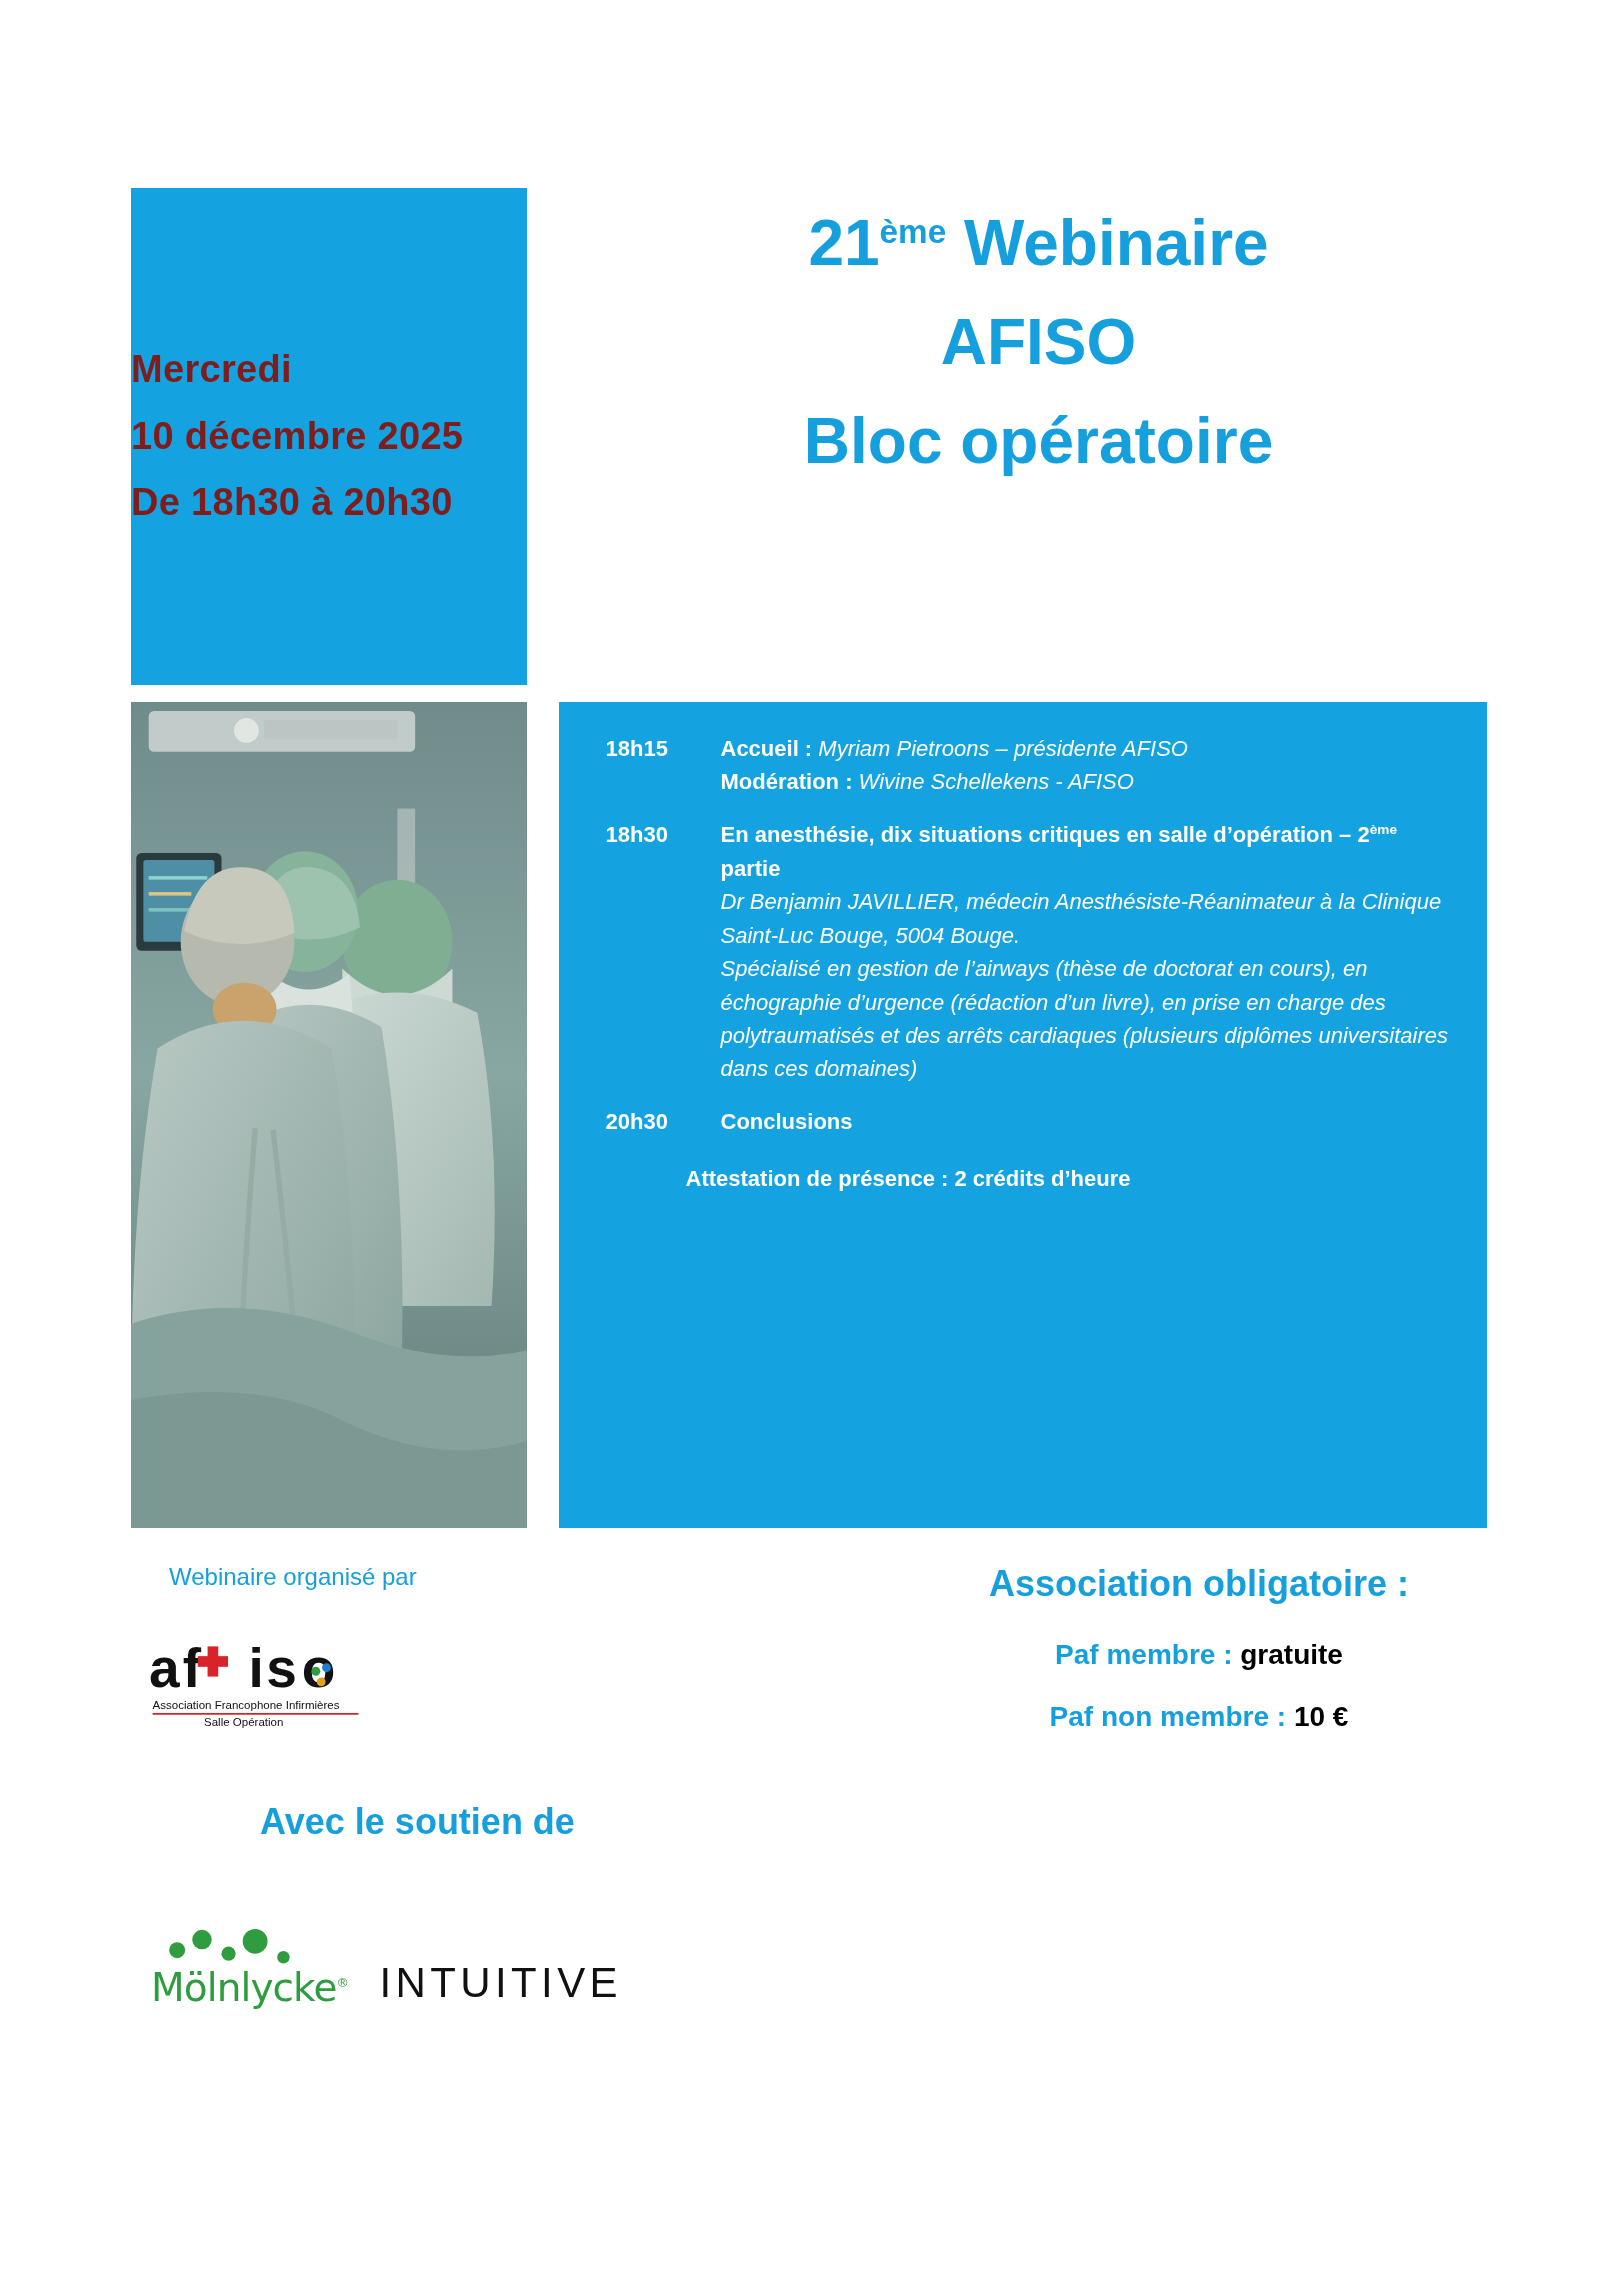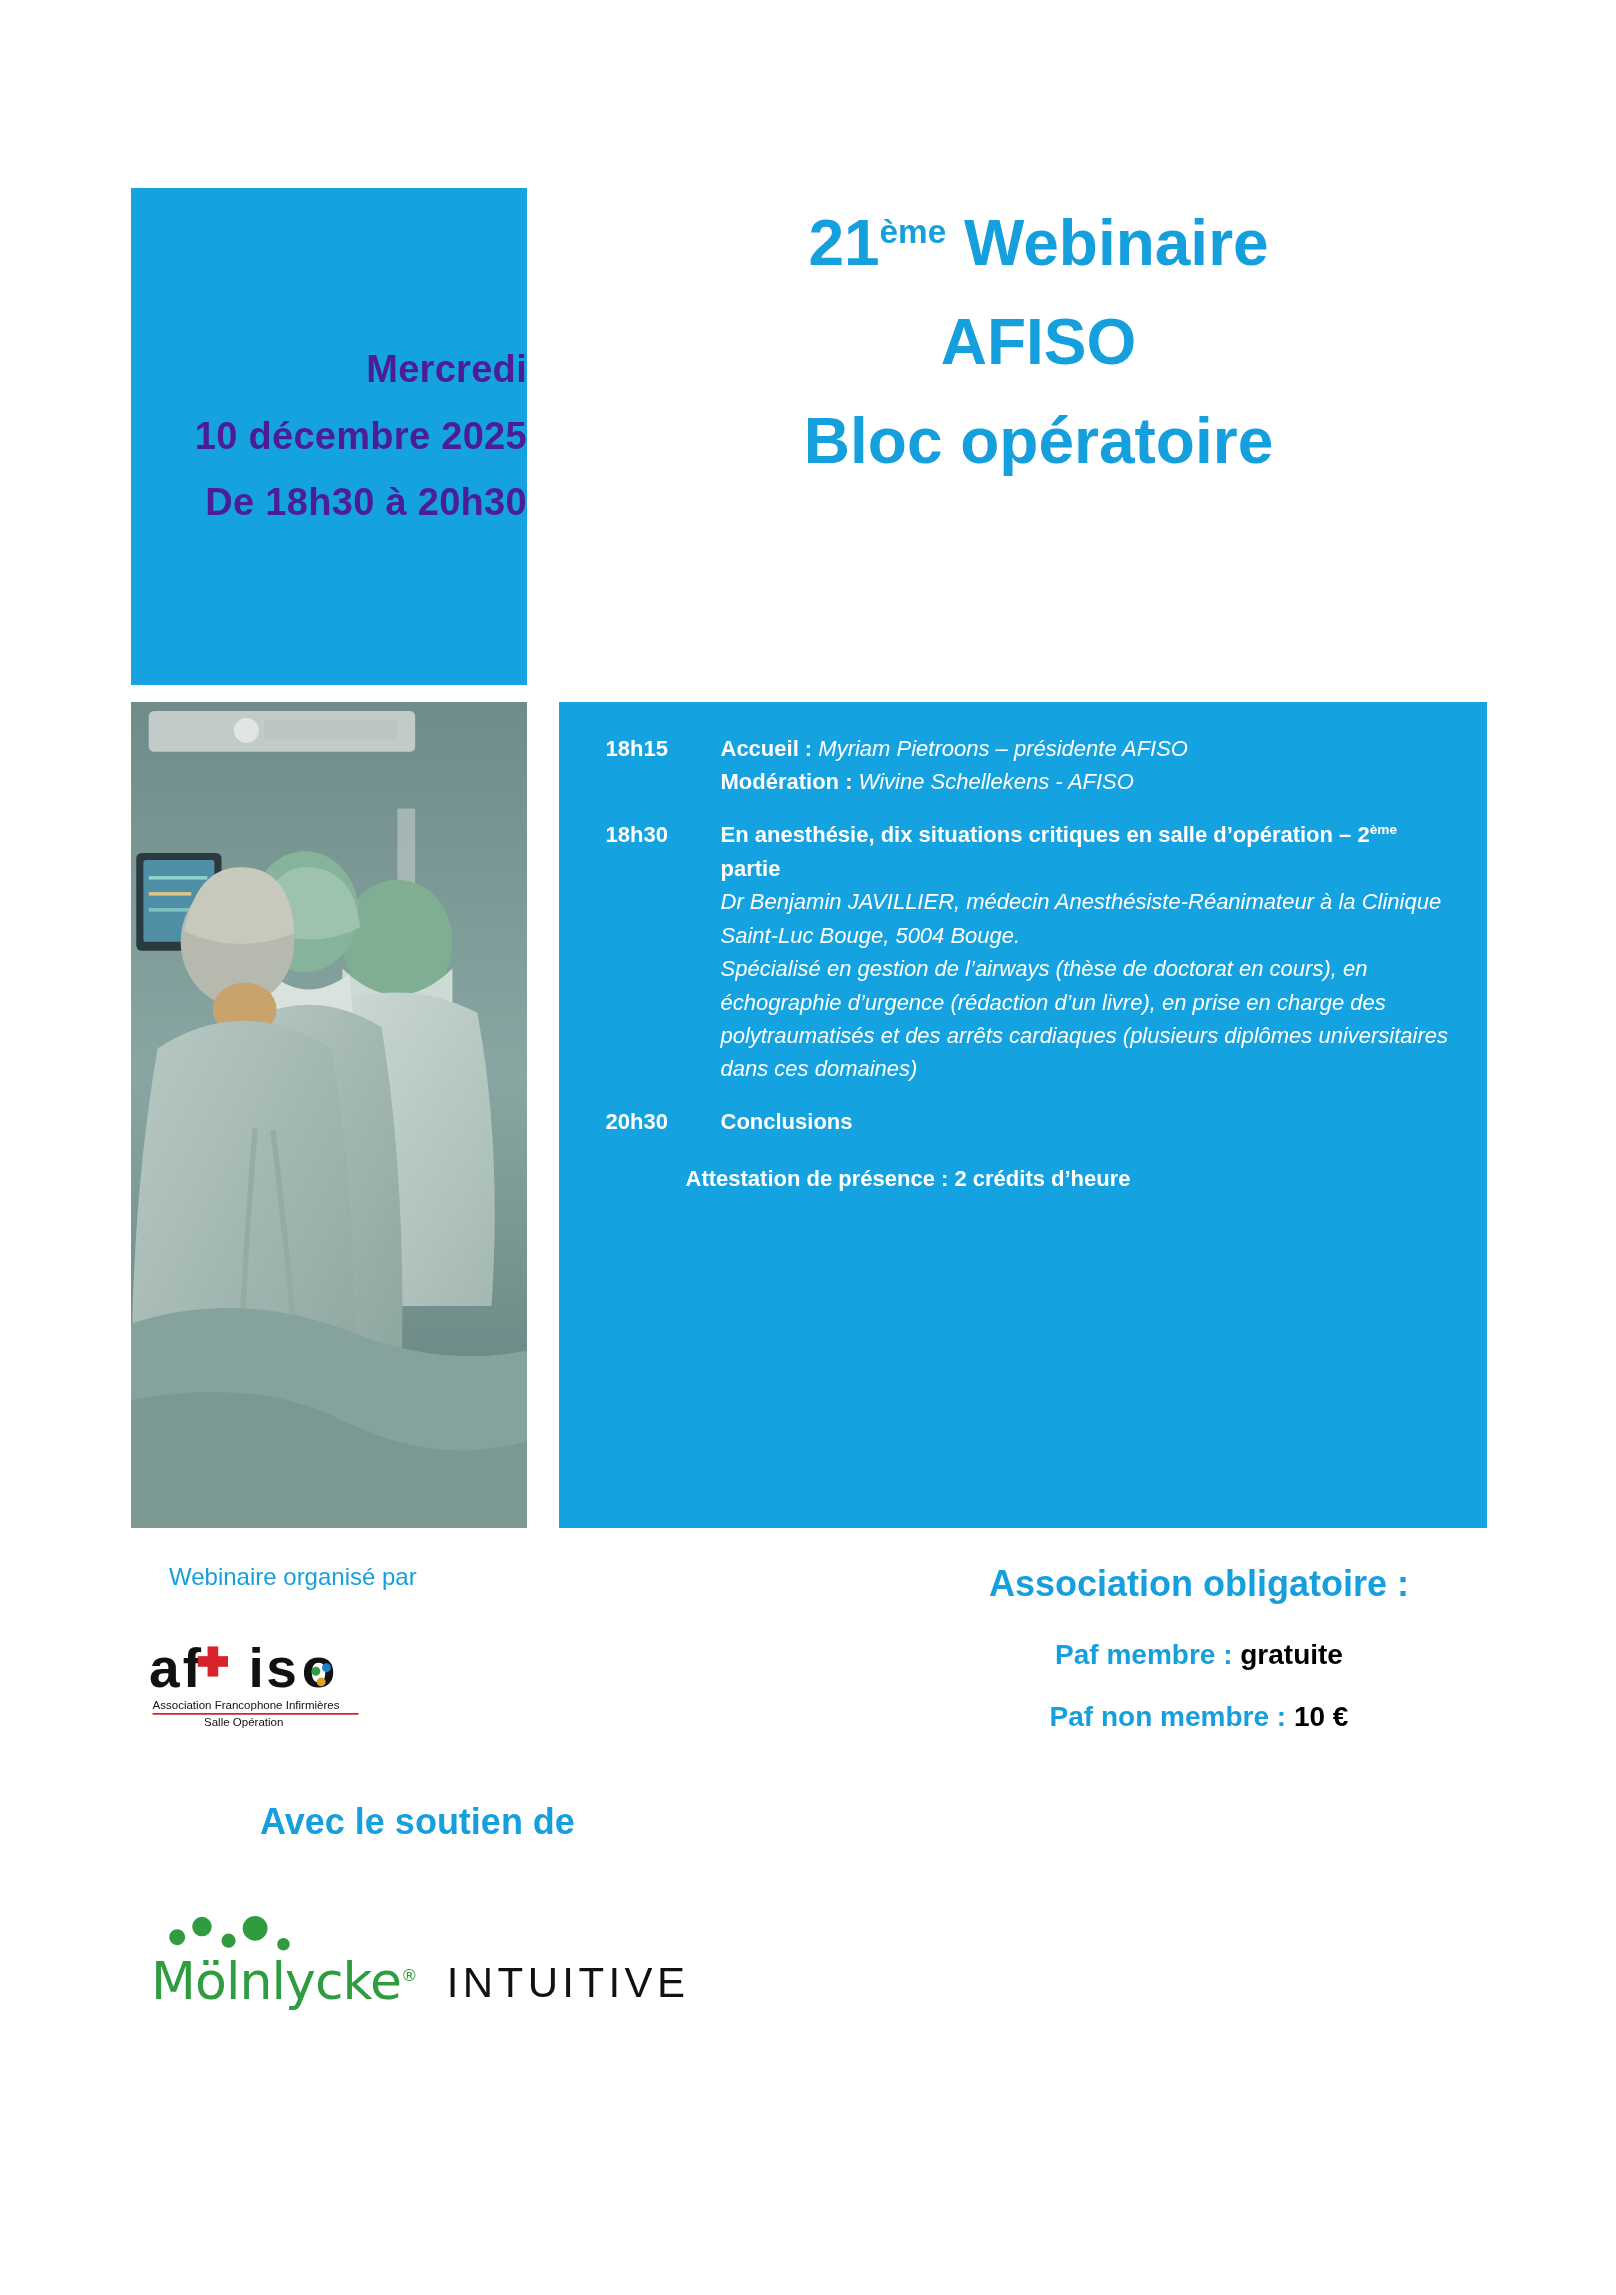--- a/index.html
+++ b/index.html
@@ -17,27 +17,27 @@
   }
 
   
   #date-block {
     position: absolute;
     left: 131px;
     top: 188px;
     width: 396px;
     height: 497px;
     background: #14a3e0;
-    color: #4c1d95;
+    color: #7f1d1d;
     display: flex;
     flex-direction: column;
     align-items: center;
     justify-content: center;
     gap: 23px;
-    text-align: right;
+    text-align: left;
     font-weight: bold;
     font-size: 38px;
     line-height: 1.15;
     letter-spacing: 0.3px;
   }
   #date-block .line { width: 100%; }
 
   
   #poster-title {
     position: absolute;
@@ -164,21 +164,21 @@
     color: #000;
   }
   #inscription .ins-line .lbl { color: #169fdd; }
   #inscription .ins-line .val { color: #000; }
 
   
   .moln-wrap { display: flex; flex-direction: column; align-items: flex-start; }
   .moln-dots { width: 186px; height: 41px; margin-left: 12.4px; }
   .moln-text {
     font-family: "DejaVu Sans", sans-serif;
-    font-size: 52px;
+    font-size: 39px;
     color: #2e9c3f;
     font-weight: normal;
     line-height: 1;
     letter-spacing: -0.9px;
   }
   .moln-text sup { font-size: 0.32em; vertical-align: super; }
   .intuitive-text {
     font-family: "Liberation Sans", sans-serif;
     font-size: 42px;
     letter-spacing: 4.4px;

